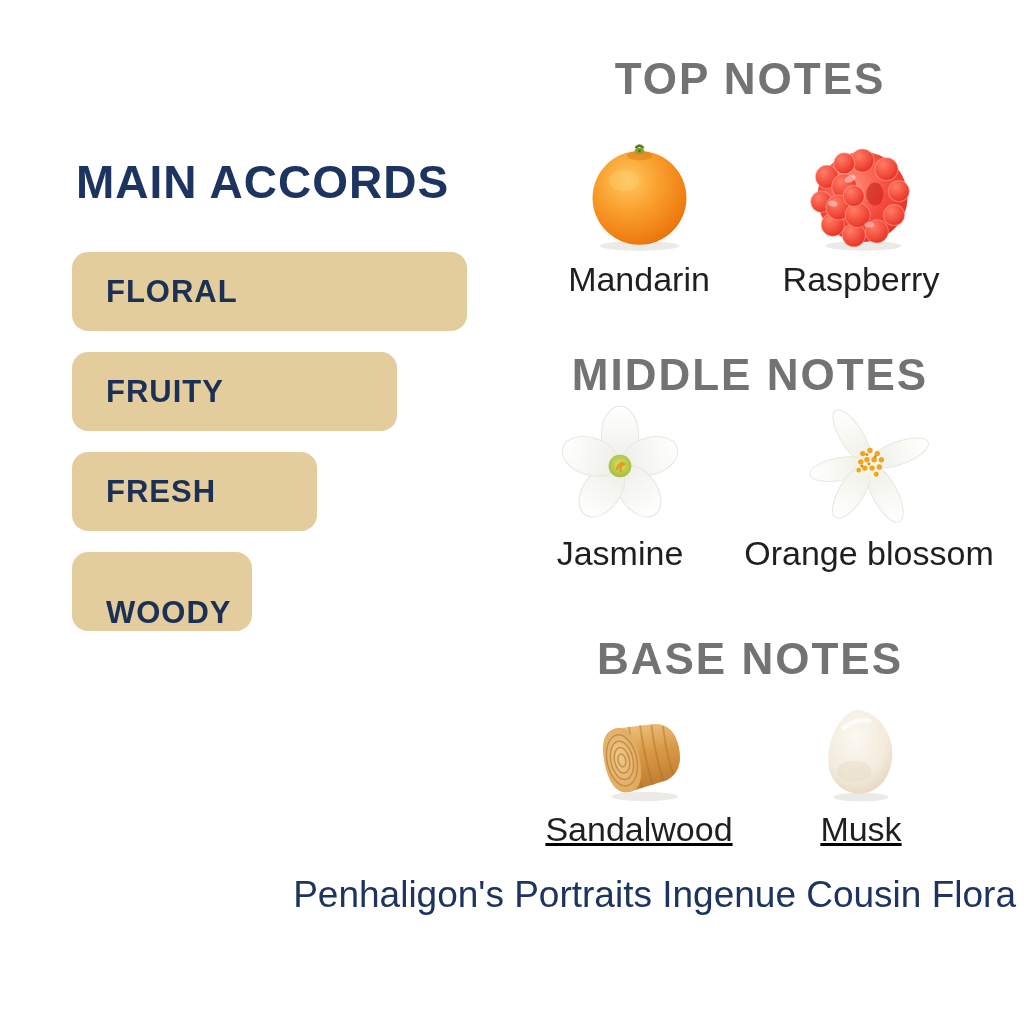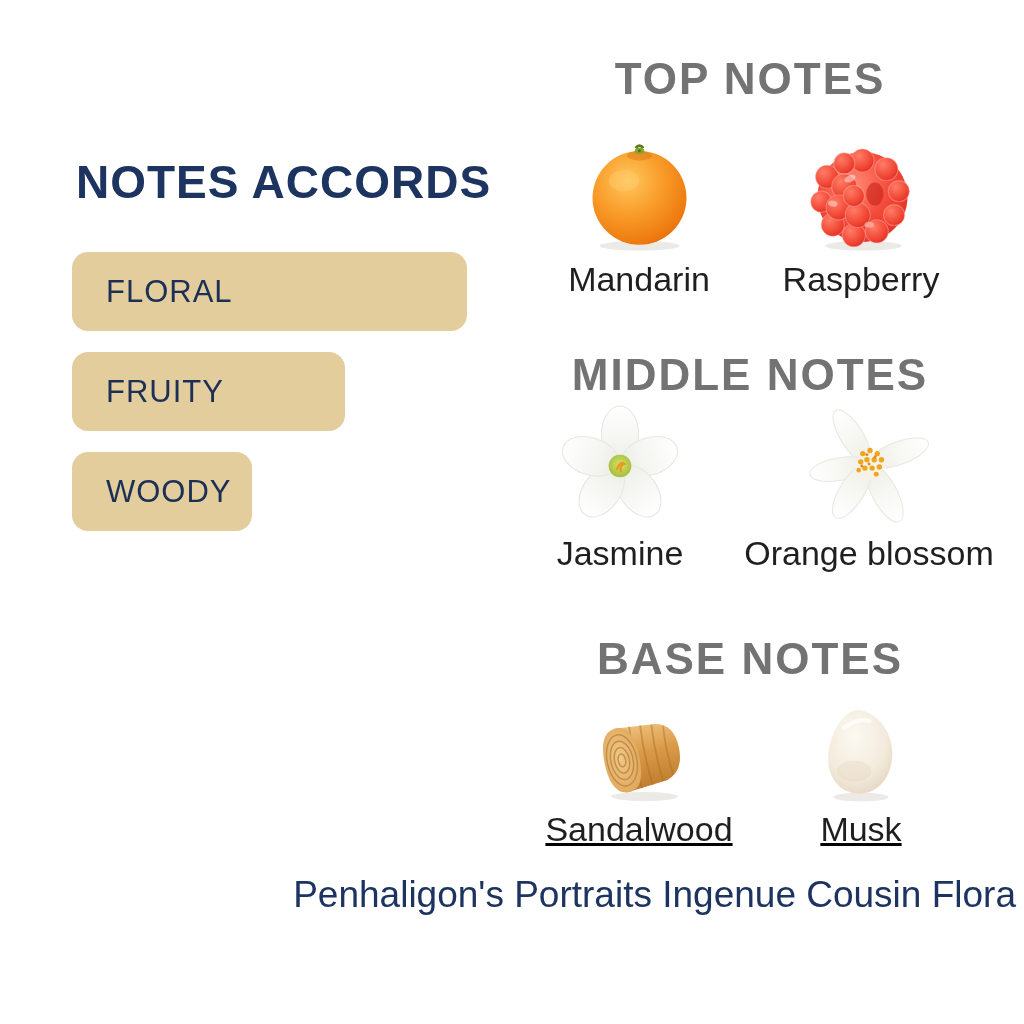--- a/index.html
+++ b/index.html
@@ -11,21 +11,21 @@
   .accords-title{
     position:absolute;left:76px;top:155px;
     font-size:46px;font-weight:700;letter-spacing:1px;color:#1d3461;
   }
   .bars{position:absolute;left:72px;top:252px;}
   .bar{
     height:79px;margin-bottom:21px;border-radius:16px;background:#e3cd9d;
     display:flex;align-items:center;
   }
   .bar-label{
-    padding-left:34px;font-size:31px;letter-spacing:1px;color:#1c3056;font-weight:400;
+    padding-left:34px;font-size:31px;letter-spacing:1px;color:#1c3056;font-weight:700;
   }
   
   .notes-col{position:absolute;left:520px;width:460px;top:0;height:1024px;}
   .sec-title{
     position:absolute;left:0;width:100%;text-align:center;
     font-size:44px;font-weight:700;letter-spacing:2px;color:#737373;white-space:nowrap;
   }
   .sec-row{
     position:absolute;left:0;width:100%;display:flex;justify-content:center;
   }
@@ -44,30 +44,33 @@
   .caption{
     position:absolute;left:0;top:874px;width:1016px;text-align:right;
     font-size:37px;color:#1d3461;font-weight:400;
   }
 </style>
 </head>
 <body>
 
 <div id="canvas">
 
-  <div class="accords-title">NOTES ACCORDS</div>
+  <div class="accords-title">MAIN ACCORDS</div>
 
   <div class="bars">
     <div class="bar" style="width: 395px;">
       <span class="bar-label">FLORAL</span>
     </div>
-    <div class="bar" style="width: 273px;">
+    <div class="bar" style="width: 325px;">
       <span class="bar-label">FRUITY</span>
     </div>
-    <div class="bar" style="width: 180px;">
+    <div class="bar" style="width: 245px;">
+      <span class="bar-label">FRESH</span>
+    </div>
+    <div class="bar" style="width: 180px; align-items: flex-end;">
       <span class="bar-label">WOODY</span>
     </div>
   </div>
 
   <div class="notes-col">
 
     <div class="sec-title" id="sec-top-title">TOP NOTES</div>
     <div class="sec-row" id="sec-top-row">
 
       <div class="note-item">

